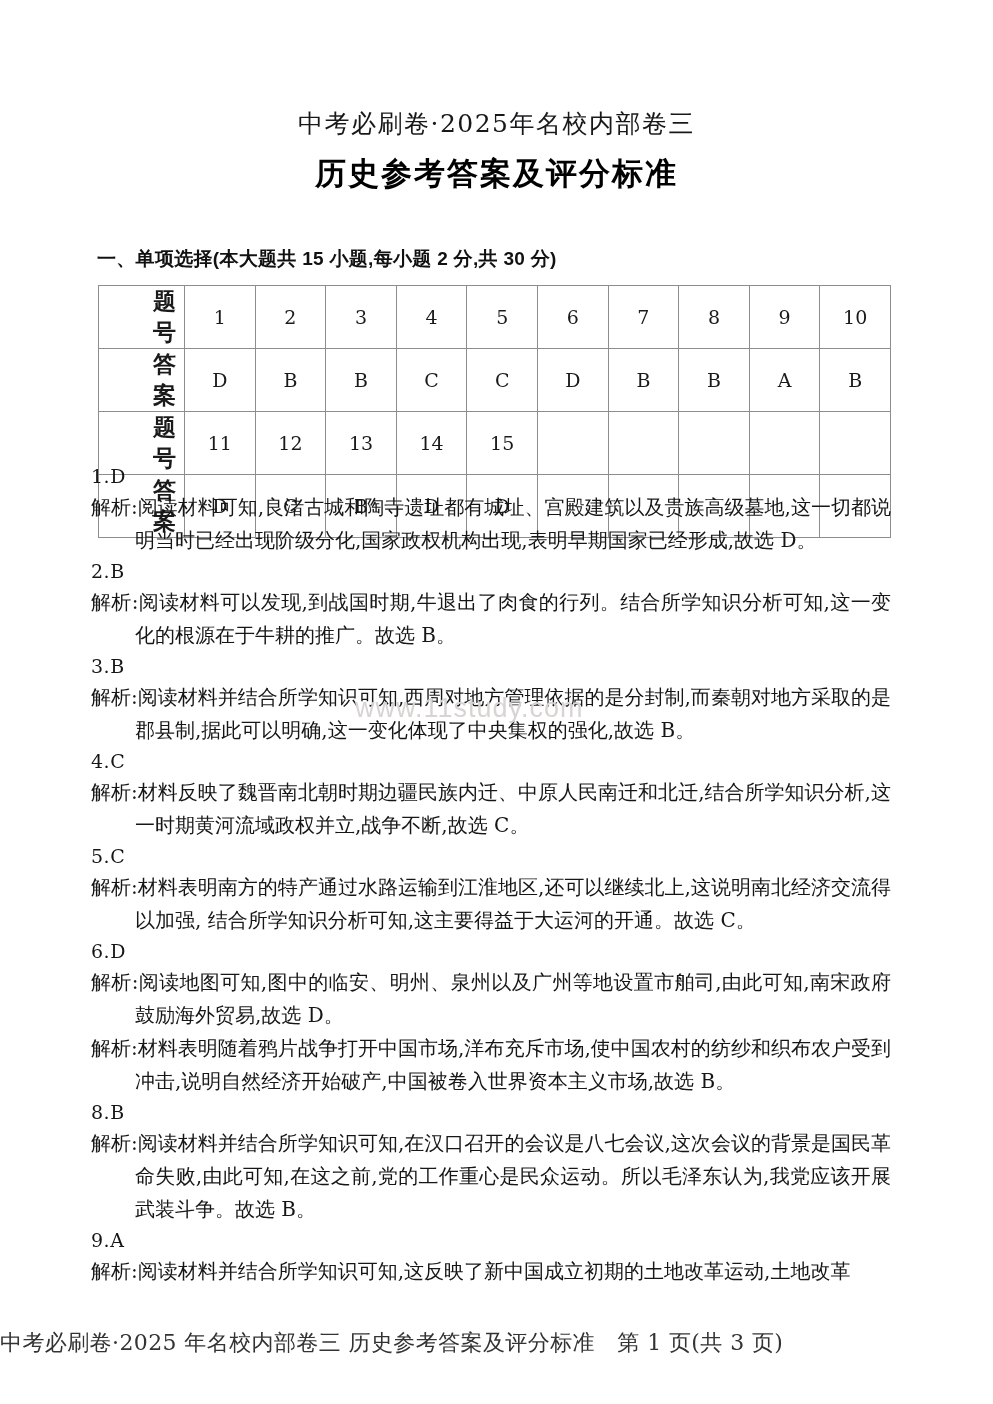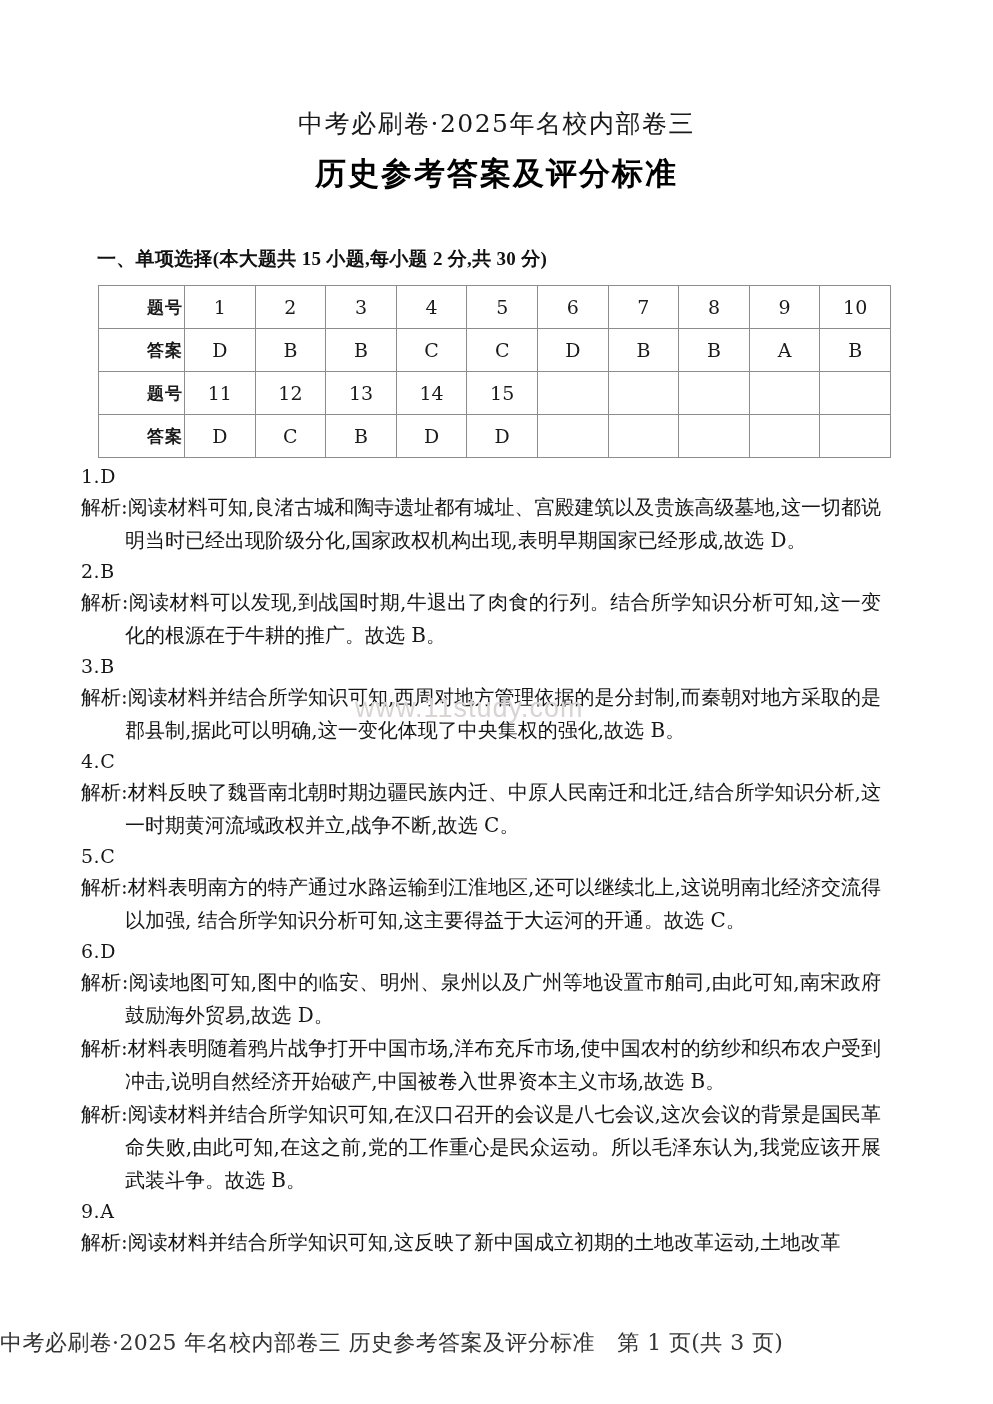--- a/index.html
+++ b/index.html
@@ -61,21 +61,21 @@
   }
 
   
   .section-heading {
     position: absolute;
     left: 97px;
     top: 246px;
     font-size: 19px;
     font-weight: bold;
     letter-spacing: 0.3px;
-    font-family: Liberation Serif, serif;
+    font-family: Liberation Sans, sans-serif;
     color: #111;
     white-space: nowrap;
   }
 
   
   .answer-table {
     position: absolute;
     left: 98px;
     top: 285px;
     width: 792px;
@@ -87,32 +87,32 @@
     height: 42px;
     text-align: center;
     vertical-align: middle;
     font-size: 19px;
     font-family: "DejaVu Serif", "Liberation Serif", serif;
     color: #1a1a1a;
     padding: 0;
   }
   .answer-table td.rowhead {
     font-weight: bold;
-    font-size: 17px;
+    font-size: 23px;
     font-family: "DejaVu Sans", "Liberation Sans", sans-serif;
     letter-spacing: 1px;
     padding-left: 47px;
   }
   .answer-table col.c-head { width: 86px; }
   .answer-table col.c-cell { width: 70.6px; }
 
   
   .explanations {
     position: absolute;
-    left: 81px;
+    left: 91px;
     top: 462px;
     width: 800px;
   }
   .item { margin: 0; }
   .item-num {
     font-size: 19px;
     line-height: 29px;
     font-family: "DejaVu Serif", "Liberation Serif", serif;
     color: #161616;
     letter-spacing: 0.5px;
@@ -258,20 +258,21 @@
     <div class="item">
       <div class="item-num">6.D</div>
       <div class="item-body"><span class="lbl">解析:</span><span>阅读地图可知,图中的临安、明州、泉州以及广州等地设置市舶司,由此可知,南宋政府鼓励海外贸易,故选 D。</span></div>
     </div>
 
     <div class="item">
       <div class="item-body"><span class="lbl">解析:</span><span>材料表明随着鸦片战争打开中国市场,洋布充斥市场,使中国农村的纺纱和织布农户受到冲击,说明自然经济开始破产,中国被卷入世界资本主义市场,故选 B。</span></div>
     </div>
 
     <div class="item">
+      <div class="item-num">8.B</div>
       <div class="item-body"><span class="lbl">解析:</span><span>阅读材料并结合所学知识可知,在汉口召开的会议是八七会议,这次会议的背景是国民革命失败,由此可知,在这之前,党的工作重心是民众运动。所以毛泽东认为,我党应该开展武装斗争。故选 B。</span></div>
     </div>
 
     <div class="item">
       <div class="item-num">9.A</div>
       <div class="item-body"><span class="lbl">解析:</span><span>阅读材料并结合所学知识可知,这反映了新中国成立初期的土地改革运动,土地改革</span></div>
     </div>
 
   </div>
 

